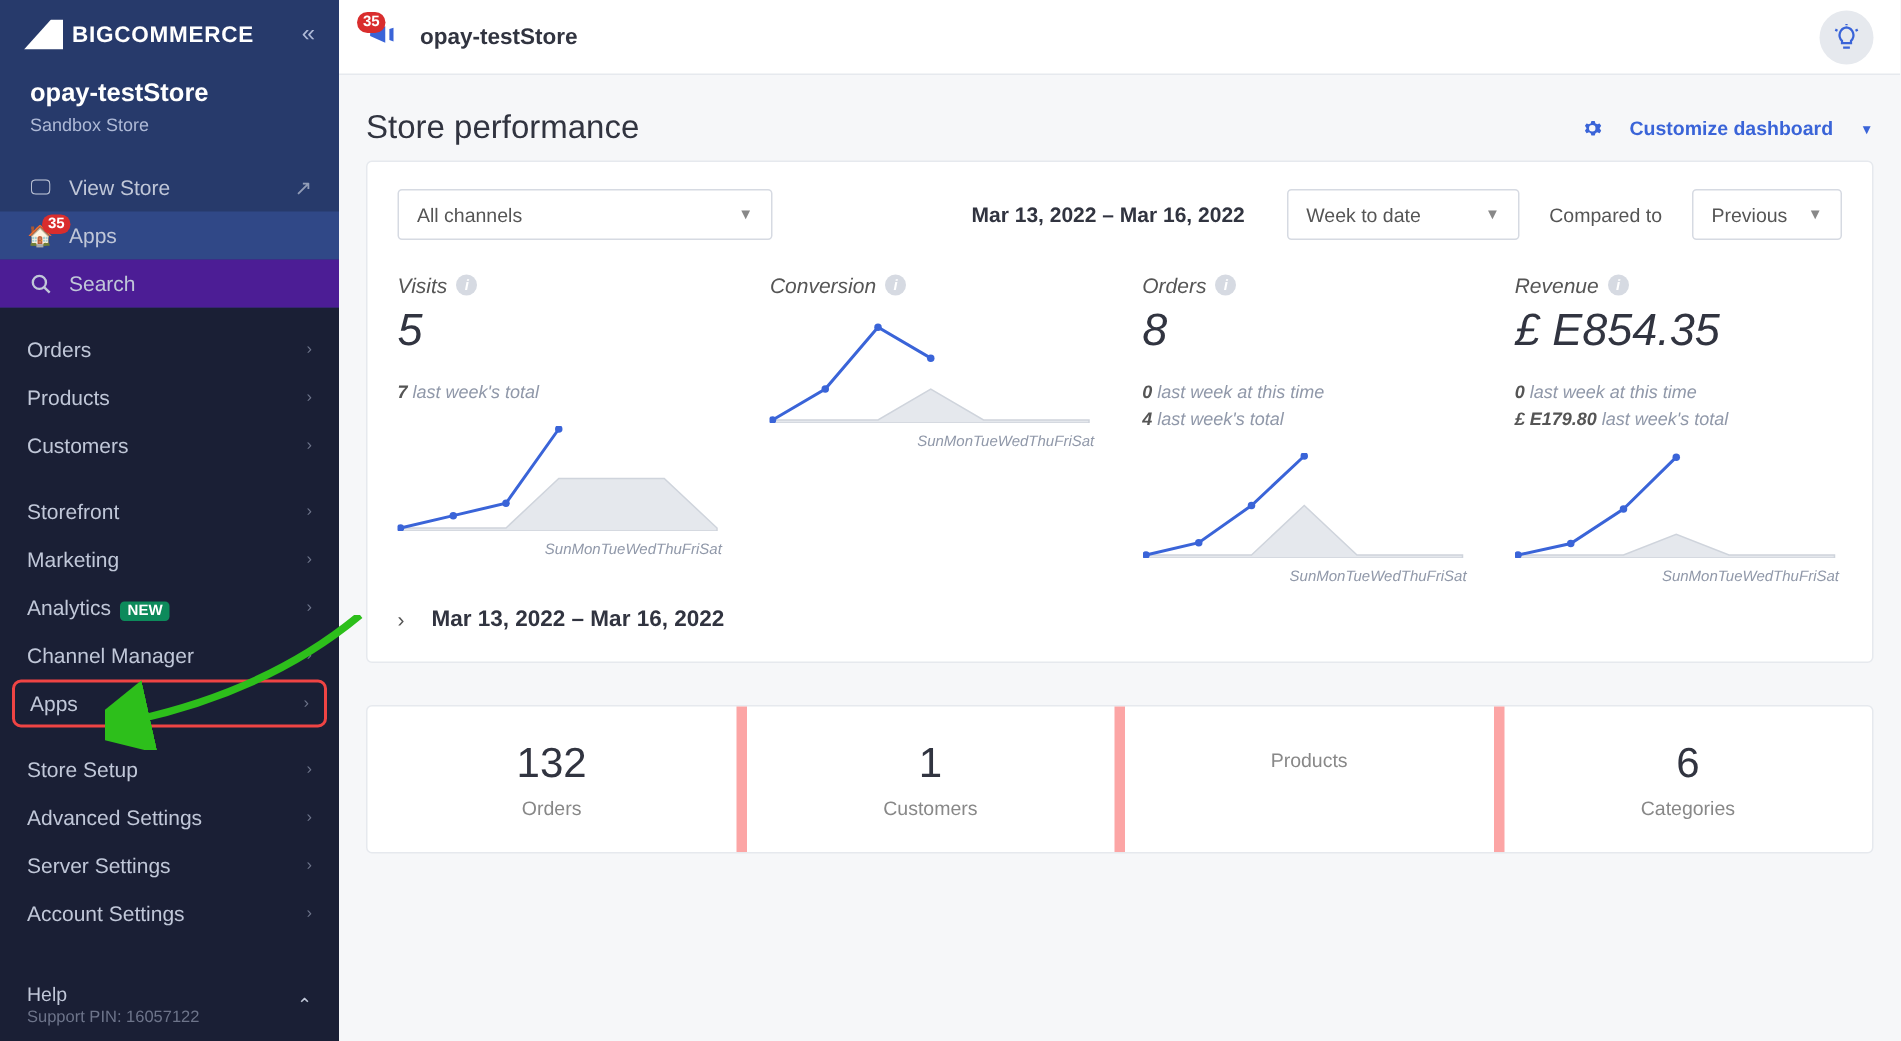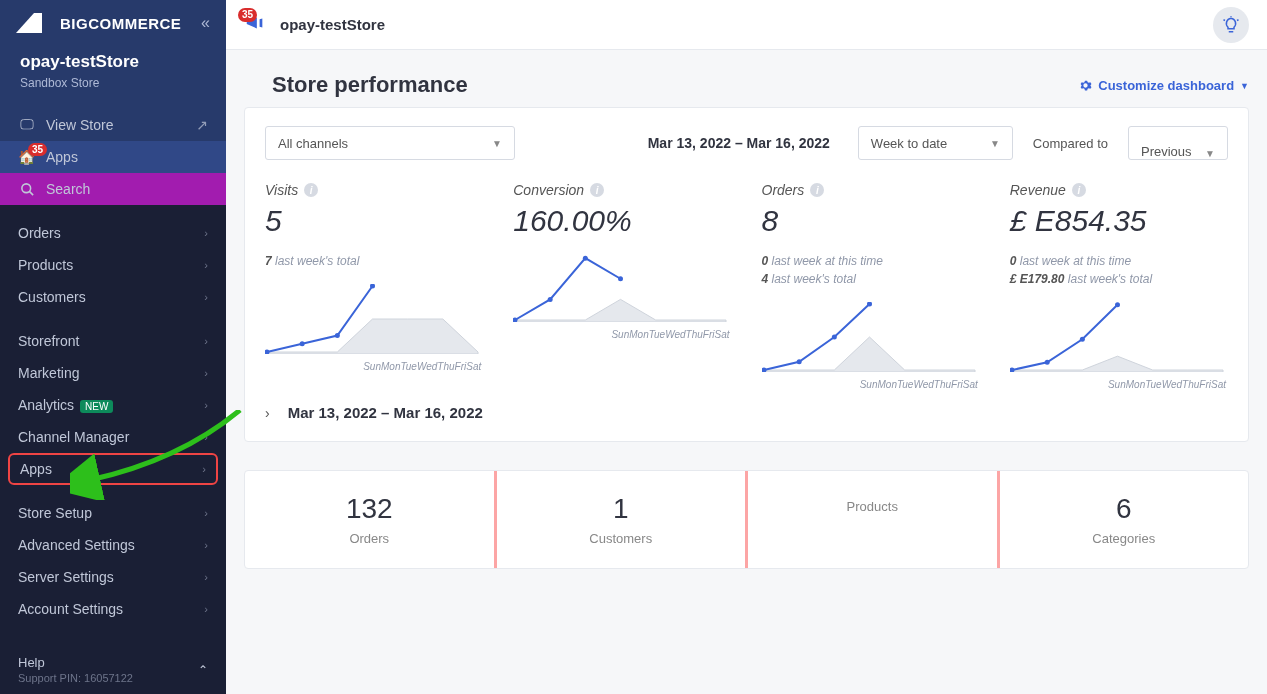--- a/index.html
+++ b/index.html
@@ -2,88 +2,88 @@
 <html><head>
 <meta charset="utf-8">
 <style>
 * { box-sizing: border-box; margin: 0; padding: 0; }
 body { font-family: -apple-system, BlinkMacSystemFont, "Segoe UI", Helvetica, Arial, sans-serif; font-size: 14px; color: #313440; background: #f6f7f9; width: 1267px; height: 694px; overflow: hidden; display: flex; }
 
 
 .sidebar { width: 226px; background: #1a1f35; color: #c0c7d8; display: flex; flex-direction: column; height: 100%; position: relative; }
 .sb-top { background: #273a6b; }
 .sb-logo-row { display: flex; align-items: center; justify-content: space-between; padding: 12px 16px 18px; height:52px; }
-.sb-logo { display: flex; align-items: center; gap: 18px; color: #fff; font-weight: 700; font-size: 15px; letter-spacing: .5px; }
+.sb-logo { display: flex; align-items: center; gap: 6px; color: #fff; font-weight: 700; font-size: 15px; letter-spacing: .5px; }
 .sb-logo svg { width: 26px; height: 20px; fill: #fff; }
 .sb-collapse { color: #aeb9d6; font-size: 16px; cursor: pointer; }
 .sb-store { padding: 0 20px 18px; }
 .sb-store-name { color: #fff; font-size: 17px; font-weight: 700; margin-bottom: 4px; }
 .sb-store-sub { color: #aeb9d6; font-size: 12px; }
 .sb-link { display: flex; align-items: center; padding: 8px 18px; color: #c0c7d8; font-size: 14px; cursor: pointer; position: relative; }
 .sb-link .icon { width: 18px; margin-right: 10px; display: flex; justify-content: center; }
 .sb-link .ext { margin-left: auto; opacity: .7; }
 .sb-link.active { background: #304887; }
 .sb-badge { position: absolute; left: 28px; top: 2px; background: #d92d2d; color: #fff; font-size: 10px; font-weight: 700; padding: 0 4px; border-radius: 7px; line-height: 13px; min-width: 18px; text-align: center; }
-.sb-search-row { background: #a21caf; text-align: center; }
+.sb-search-row { background: #4c1d95; text-align: center; }
 .sb-nav { flex: 1; overflow: auto; }
 .sb-item { display: flex; align-items: center; justify-content: space-between; padding: 8px 18px; color: #c0c7d8; font-size: 14px; cursor: pointer; }
 .sb-item .chev { font-size: 11px; color: #6d748a; }
 .sb-gap { height: 12px; }
-.sb-new { background: #0d8a5b; color: #fff; font-size: 10px; font-weight: 400; padding: 1px 5px; border-radius: 3px; margin-left: 6px; }
+.sb-new { background: #0d8a5b; color: #fff; font-size: 10px; font-weight: 700; padding: 1px 5px; border-radius: 3px; margin-left: 6px; }
 .sb-apps-hl { border: 2px solid #ef4444; border-radius: 6px; margin: 0 8px; padding: 6px 10px; }
 .sb-footer { padding: 8px 18px 10px; display: flex; justify-content: space-between; align-items: center; }
 .sb-help { font-size: 13px; color: #c0c7d8; }
 .sb-pin { font-size: 11px; color: #6d748a; margin-top: 2px; }
 .sb-up { font-size: 12px; color: #c0c7d8; }
 
 
 .arrow-anno { position: absolute; top: 410px; left: 70px; pointer-events: none; }
 
 
 .main { flex: 1; display: flex; flex-direction: column; height: 100%; overflow: hidden; }
 .topbar { background: #fff; height: 50px; display: flex; align-items: center; padding: 0 18px; border-bottom: 1px solid #e6e9ee; position: relative; }
 .tb-bell { position: relative; margin-right: 14px; }
 .tb-bell svg { width: 22px; height: 22px; fill: #3a64d8; }
 .tb-bell-badge { position: absolute; top: -4px; left: -6px; background: #d92d2d; color: #fff; font-size: 10px; font-weight: 700; padding: 0 4px; border-radius: 8px; line-height: 14px; }
 .tb-title { font-weight: 700; font-size: 15px; color: #313440; }
 .tb-bulb { margin-left: auto; width: 36px; height: 36px; border-radius: 50%; background: #e6e9ee; display: flex; align-items: center; justify-content: center; color: #3a64d8; }
 
 .content { padding: 22px 18px; overflow: auto; flex: 1; }
-.section-h { font-size: 22px; color: #313440; margin-bottom: 8px; font-weight: 700; margin-left: 28px; }
+.section-h { font-size: 22px; color: #313440; margin-bottom: 8px; font-weight: 400; }
 .cust-dash { text-align: right; margin: -28px 0 12px; }
-.cust-link { color: #3a64d8; font-size: 13px; font-weight: 600; cursor: pointer; display: inline-flex; align-items: center; gap: 6px; }
+.cust-link { color: #3a64d8; font-size: 13px; font-weight: 600; cursor: pointer; display: inline-flex; align-items: center; gap: 18px; }
 .gear-small { width: 13px; height: 13px; }
 
 .panel { background: #fff; border: 1px solid #e6e9ee; border-radius: 4px; padding: 18px 20px 6px; margin-bottom: 28px; }
 .controls { display: flex; align-items: center; gap: 20px; margin-bottom: 22px; }
 .dd { height: 34px; border: 1px solid #d6dae2; border-radius: 3px; background: #fff; display: flex; align-items: center; justify-content: space-between; padding: 0 12px; font-size: 13px; color: #555; cursor: pointer; }
 .dd .caret { font-size: 10px; color: #888; }
 .dd-channels { width: 250px; }
 .spacer { flex: 1; }
 .date-range { font-size: 14px; font-weight: 700; color: #313440; margin-right: 8px; }
 .dd-period { width: 155px; }
 .cmp-label { font-size: 13px; color: #555; }
-.dd-prev { width: 100px; align-items: flex-end; }
+.dd-prev { width: 100px; }
 
 .metrics { display: flex; gap: 30px; font-style: italic; }
 .metric { flex: 1; }
 .m-label-row { display: flex; align-items: center; gap: 6px; color: #555; font-size: 14px; margin-bottom: 6px; }
 .info-i { width: 14px; height: 14px; border-radius: 50%; background: #d6dae2; color: #fff; font-size: 10px; font-weight: 700; display: inline-flex; align-items: center; justify-content: center; }
 .m-value { font-size: 30px; color: #313440; margin-bottom: 14px; font-weight: 400; }
 .m-note { font-size: 12px; color: #9098a9; line-height: 1.5; }
 .m-note b { color: #555; font-weight: 700; }
 .sparkline { margin-top: 14px; }
 .spark-days { display: flex; justify-content: flex-end; font-size: 10px; color: #9098a9; margin-top: 4px; padding: 0 2px; }
 
 .expand-row { display: flex; align-items: center; gap: 18px; padding: 14px 0; cursor: pointer; }
 .expand-row .chev2 { font-size: 14px; color: #555; transform: rotate(0); }
 .expand-date { font-weight: 700; font-size: 15px; color: #313440; }
 
 .stats { display: flex; border: 1px solid #e6e9ee; border-radius: 4px; background: #fff; }
-.stat { flex: 1; text-align: center; padding: 22px 0; border-right: 3px solid #fca5a5; }
+.stat { flex: 1; text-align: center; padding: 22px 0; border-right: 7px solid #fca5a5; }
 .stat:last-child { border-right: none; }
 .stat-val { font-size: 28px; color: #313440; }
 .stat-lbl { font-size: 13px; color: #888; margin-top: 6px; }
 </style>
 </head>
 <body>
 
 <div class="sidebar">
   <div class="sb-top">
     <div class="sb-logo-row">
@@ -272,21 +272,20 @@
               <span>Thu</span>
               <span>Fri</span>
               <span>Sat</span>
             </div>
           </div>
           <div class="metric">
     <div class="m-label-row">
               <span>Conversion</span>
               <span class="info-i">i</span>
             </div>
-    <div class="m-value">160.00%</div>
     <div class="sparkline"><svg width="215" height="70">
                 <path d="M2 68L37.166666666666664 68L72.33333333333333 68L107.5 47.375L142.66666666666666 68L177.83333333333334 68L213 68L213 70 L2 70 Z" fill="#e5e8ed" stroke="#cfd4dc" stroke-width="1"></path>
                 <path d="M2 68L37.166666666666664 47.375L72.33333333333333 6.125L107.5 26.75" fill="none" stroke="#3a64d8" stroke-width="2"></path>
                 <circle cx="2" cy="68" r="2.5" fill="#3a64d8"></circle>
                 <circle cx="37.166666666666664" cy="47.375" r="2.5" fill="#3a64d8"></circle>
                 <circle cx="72.33333333333333" cy="6.125" r="2.5" fill="#3a64d8"></circle>
                 <circle cx="107.5" cy="26.75" r="2.5" fill="#3a64d8"></circle>
               </svg></div>
     <div class="spark-days">
               <span>Sun</span>

